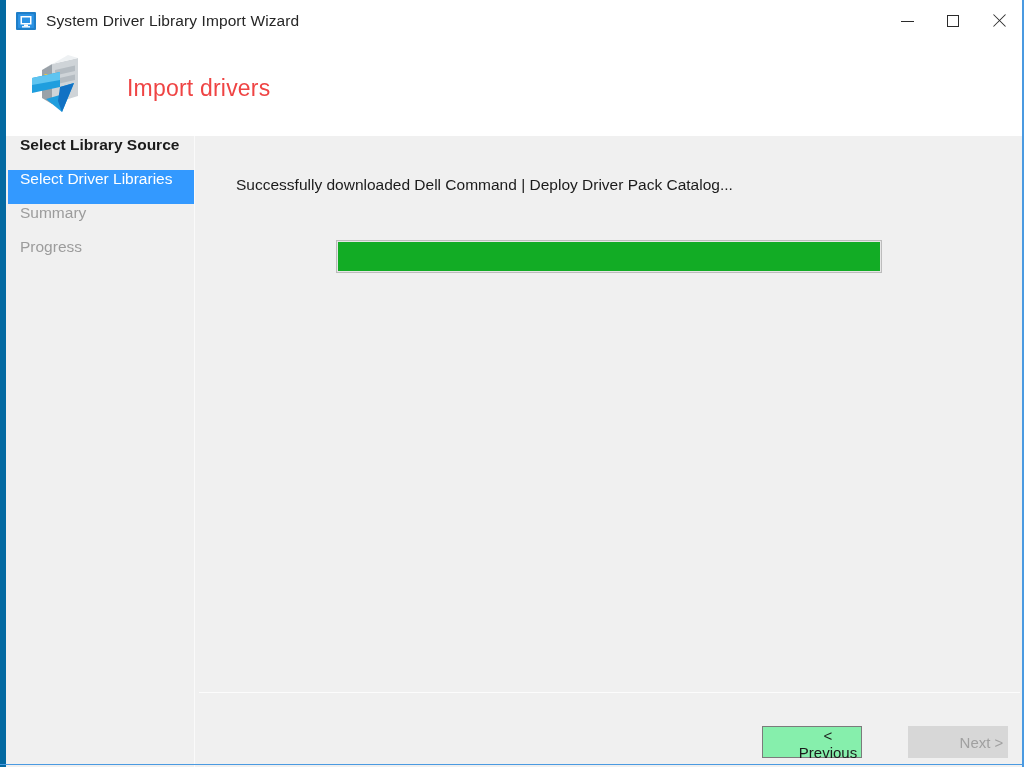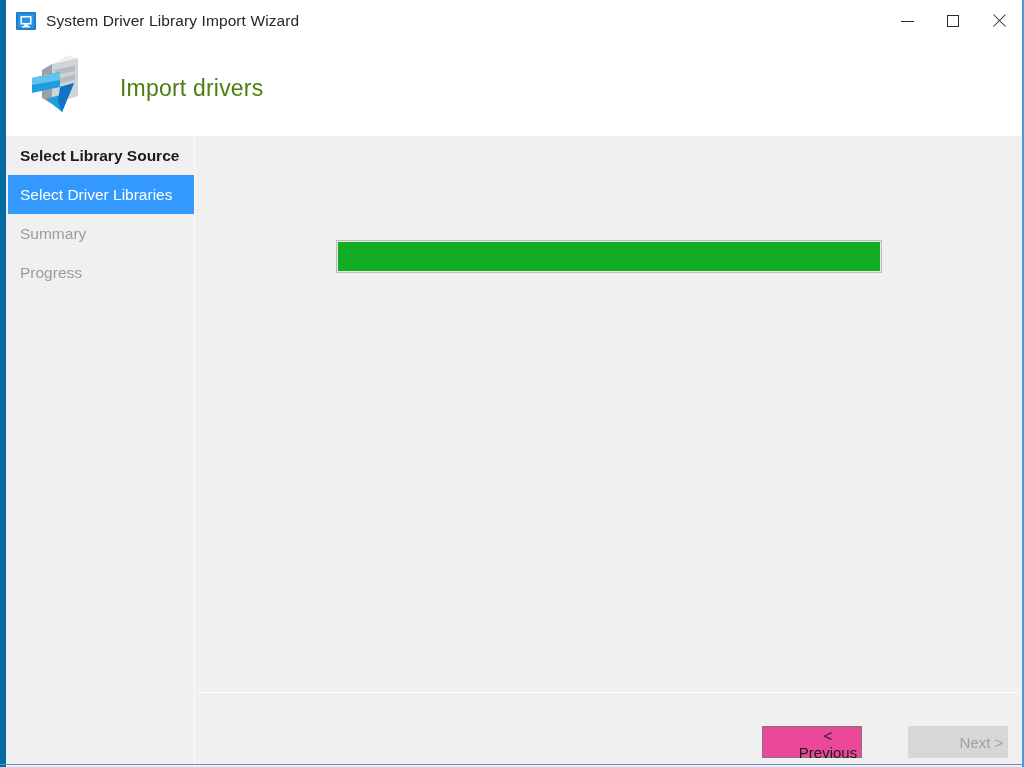--- a/index.html
+++ b/index.html
@@ -117,39 +117,39 @@
     display: flex;
     align-items: center;
   }
   #header-icon {
     margin-left: 24px;
     width: 74px;
     height: 70px;
     flex: 0 0 auto;
   }
   #header-title {
-    margin-left: 16px;
+    margin-left: 23px;
     font-size: 23px;
-    color: #4d7c0f;
+    color: #ef4444;
     letter-spacing: 0.2px;
   }
 
   
   #sidebar {
     position: absolute;
     left: 2px;
     top: 136px;
     width: 186px;
     bottom: 0;
     background: #f0f0f0;
   }
   .nav-item {
-    height: 39px;
-    display: flex;
-    align-items: center;
+    height: 34px;
+    display: flex;
+    align-items: flex-start;
     padding-left: 12px;
     box-sizing: border-box;
     font-size: 15.5px;
     color: #9c9c9c;
     white-space: nowrap;
   }
   .nav-item.done {
     color: #1b1b1b;
     font-weight: bold;
   }
@@ -224,21 +224,21 @@
     width: 100px;
     height: 32px;
     box-sizing: border-box;
     font-family: "Liberation Sans", sans-serif;
     font-size: 15px;
     padding: 0;
     cursor: default;
   }
   #prev-button {
     right: 158px;
-    background: #ec4899;
+    background: #86efac;
     border: 1px solid #7b7b7b;
     color: #1b1b1b;
     padding-left: 32px;
   }
   #next-button {
     right: 12px;
     background: #d7d7d7;
     border: 1px solid #d7d7d7;
     color: #a0a0a0;
     padding-left: 47px;
@@ -336,20 +336,21 @@
     <div class="nav-item">
       <span>Summary</span>
     </div>
     <div class="nav-item">
       <span>Progress</span>
     </div>
   </div>
   <div id="sidebar-divider"></div>
 
   <div id="content">
+    <div id="status-text">Successfully downloaded Dell Command | Deploy Driver Pack Catalog...</div>
 
     <div id="progress-wrap">
       <div id="progress-fill" style="width: 100%; background: rgb(18, 172, 37);"></div>
     </div>
   </div>
 
   <div id="footer-divider"></div>
   <div id="footer">
     <button class="navbtn" id="prev-button">&lt; Previous</button>
     <button class="navbtn" id="next-button" disabled="">Next &gt;</button>

